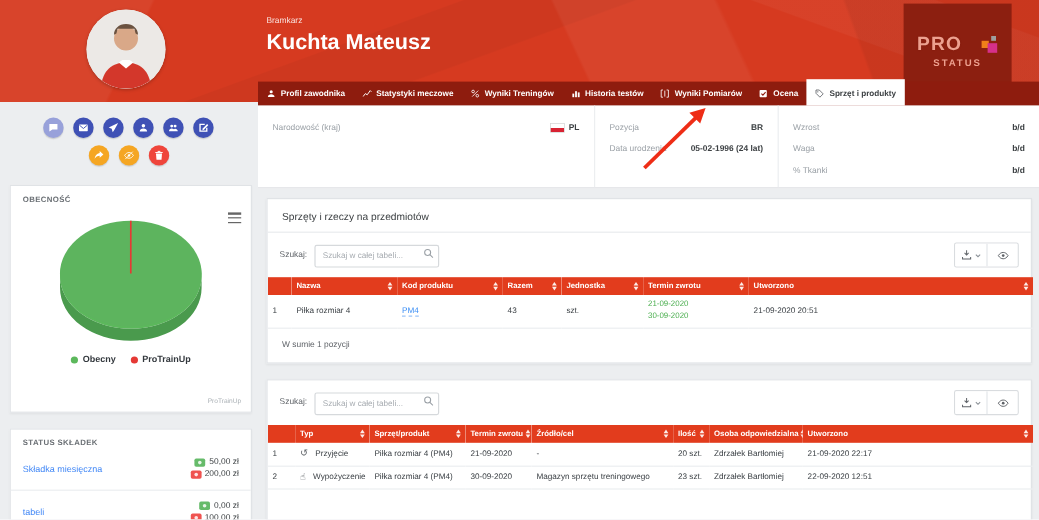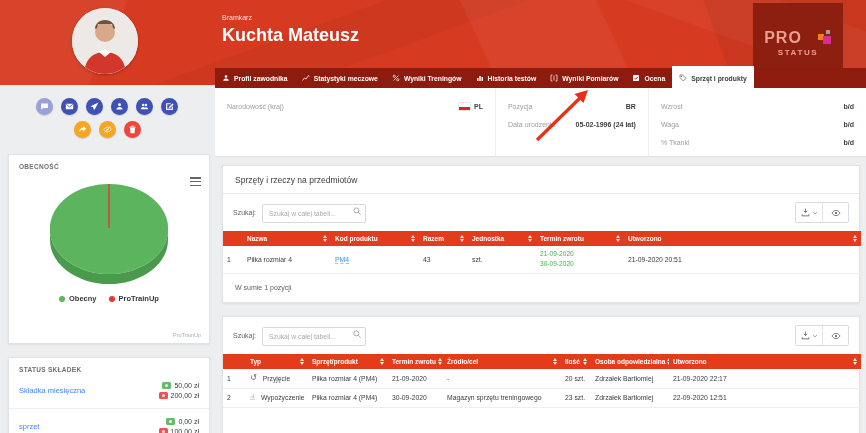--- a/index.html
+++ b/index.html
@@ -340,21 +340,21 @@
             <i class="money m-green"></i>
             <span>50,00 zł</span>
           </span>
         <span class="fee-val">
             <i class="money m-red"></i>
             <span>200,00 zł</span>
           </span>
       </span>
     </div>
     <div class="fee-item">
-      <span class="fee-name">sprzet</span>
+      <span class="fee-name">tabeli</span>
       <span class="fee-vals">
         <span class="fee-val">
             <i class="money m-green"></i>
             <span>0,00 zł</span>
           </span>
         <span class="fee-val">
             <i class="money m-red"></i>
             <span>100,00 zł</span>
           </span>
       </span>

